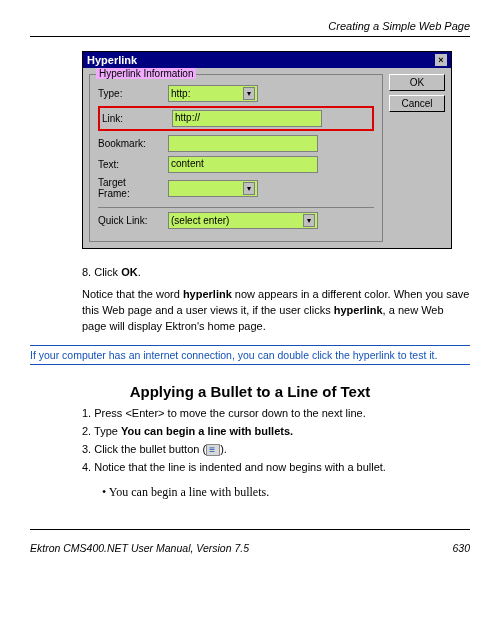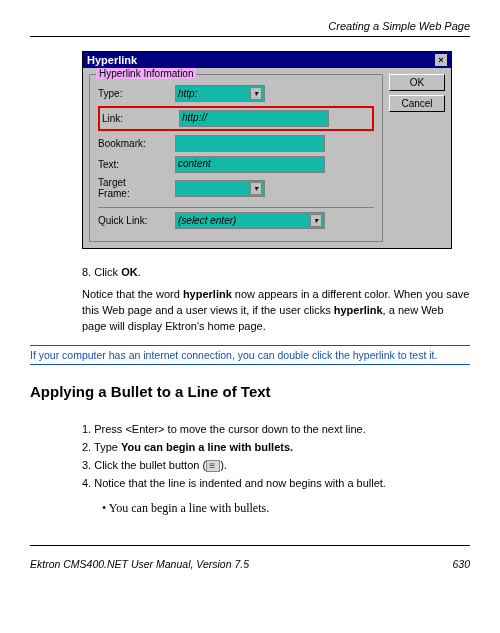--- a/index.html
+++ b/index.html
@@ -69,35 +69,34 @@
     top: -7px;
     left: 6px;
     background: #f0abfc;
     padding: 0 3px;
     font-size: 10px;
   }
   .row {
     display: flex;
     align-items: center;
     margin: 4px 0;
-    gap: 19px;
+    gap: 12px;
   }
   .lbl {
     width: 58px;
     font-size: 10px;
     text-decoration: underline;
     text-decoration-color: transparent;
   }
   .sel, .inp {
     font-size: 10px;
     padding: 1px 2px;
-    background: #14b8a6;
+    background: #bef264;
     border: 1px solid #808080;
     height: 17px;
-    font-style: italic;
   }
   .sel {
     width: 90px;
     display: flex;
     justify-content: space-between;
     align-items: center;
   }
   .sel-wide { width: 150px; }
   .dd {
     width: 12px;
@@ -151,21 +150,22 @@
     color: #1452b8;
     font-size: 10.5px;
     border-top: 1px solid #1452b8;
     border-bottom: 1px solid #1452b8;
     padding: 3px 0;
     flex: 1;
   }
   .h2 {
     font-size: 15px;
     font-weight: bold;
-    margin: 18px 0 22px 0;
+    margin: 18px 0 6px 0;
+    text-align: center;
   }
   .bullet-btn {
     display: inline-block;
     width: 14px;
     height: 12px;
     background: #d8d8d8;
     border: 1px solid #888;
     vertical-align: middle;
     position: relative;
   }

